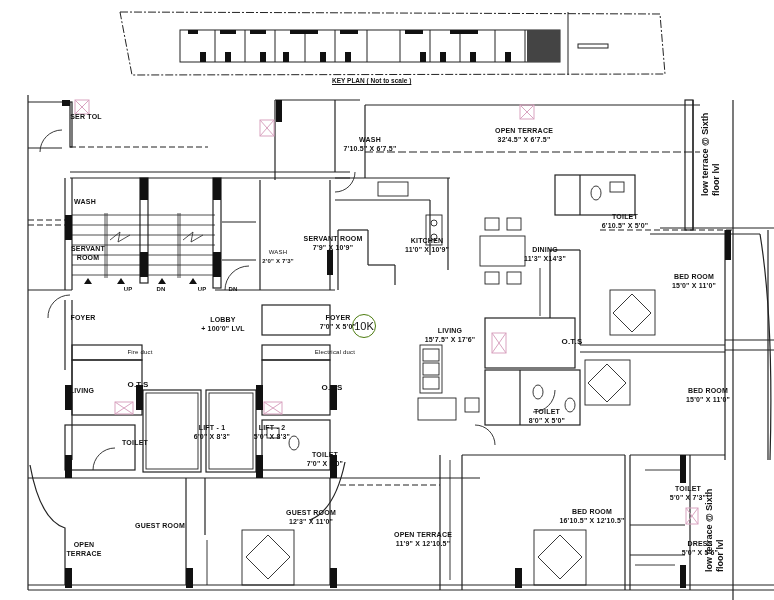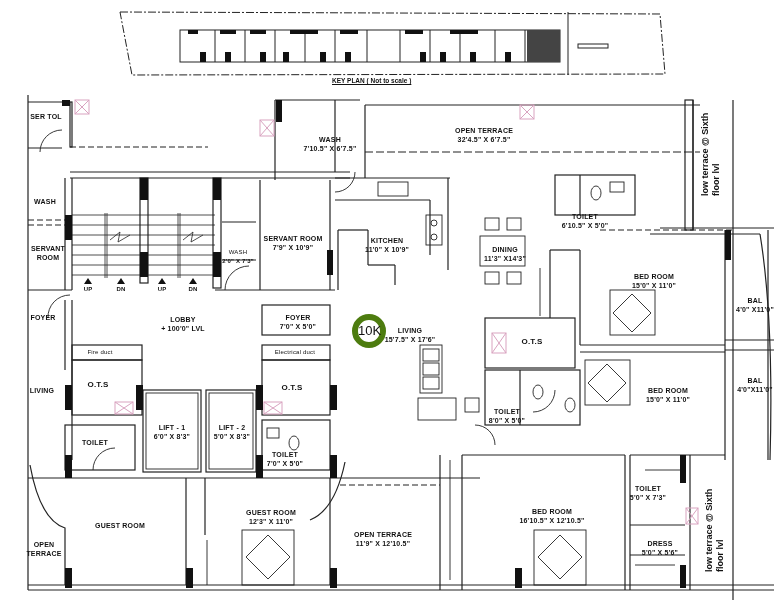--- a/index.html
+++ b/index.html
@@ -1,27 +1,27 @@
 <!DOCTYPE html>
 <html><head>
 <meta charset="utf-8">
 <style>
   html,body{margin:0;padding:0;background:#fff;}
   #stage{position:relative;width:774px;height:600px;overflow:hidden;background:#fff;
     font-family:"Liberation Sans",sans-serif;color:#111;}
   svg.plan{position:absolute;left:0;top:0;}
   .lbl{position:absolute;font-size:7px;font-weight:bold;text-align:center;line-height:9px;
-    white-space:nowrap;transform:translateX(-50%);letter-spacing:0.2px;}
+    white-space:nowrap;transform:translateX(-50%);letter-spacing:0.2px;margin-left:40px;}
   .lbl .dim{display:block;font-weight:bold;}
   .lbl.small{font-size:6px;font-weight:normal;}
   .vlbl{position:absolute;font-size:9px;font-weight:bold;transform:rotate(-90deg);transform-origin:left top;
     white-space:nowrap;line-height:11px;}
   .keycap{position:absolute;left:332px;top:77px;font-size:6.5px;font-weight:bold;text-decoration:underline;}
-  .tag10k{position:absolute;left:352px;top:314px;width:22px;height:22px;border:6px solid #4d7c0f;border-radius:50%;
-    font-size:13px;line-height:22px;text-align:center;}
+  .tag10k{position:absolute;left:352px;top:314px;width:22px;height:22px;border:1px solid #4d7c0f;border-radius:50%;
+    font-size:11px;line-height:22px;text-align:center;}
 </style>
 </head>
 <body>
 
 <div id="stage">
 
   <svg class="plan" width="774" height="600" viewBox="0 0 774 600">
     <g fill="none" stroke="#222" stroke-width="1">
 
       <path d="M120,12 L660,14 L665,74 L132,75 Z" stroke-dasharray="8,2,2,2"></path>

